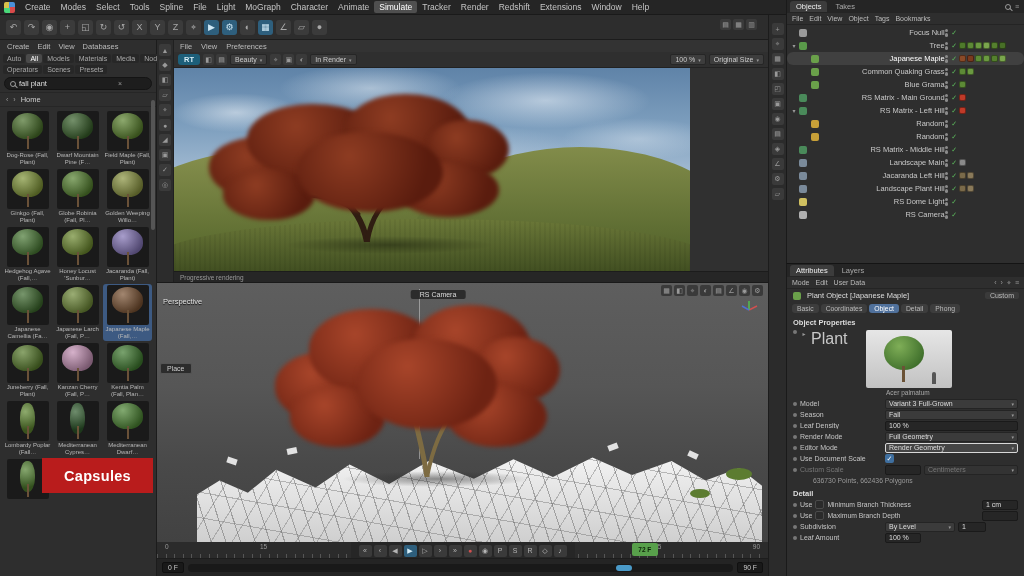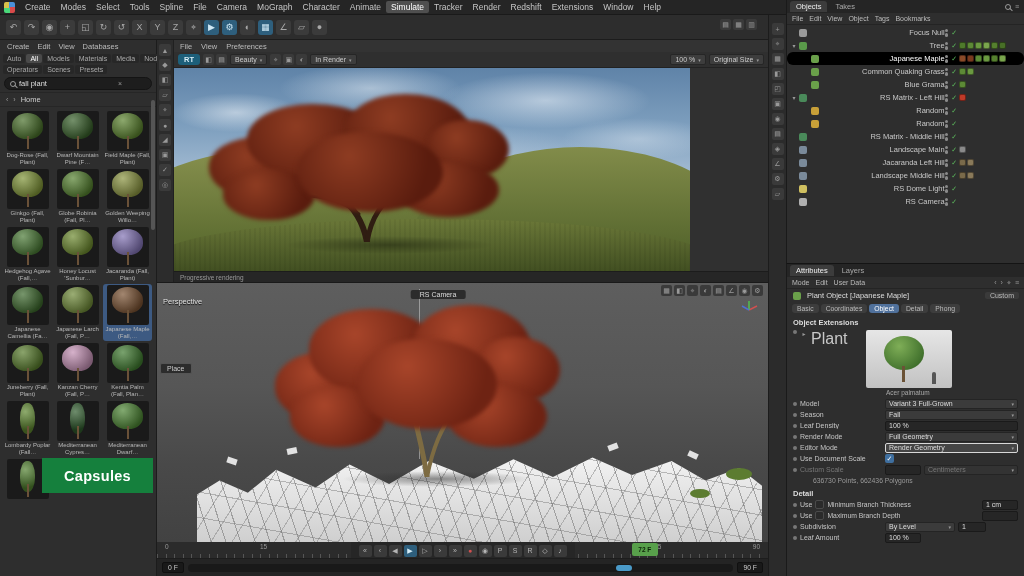--- a/index.html
+++ b/index.html
@@ -147,21 +147,21 @@
   .objects-panel{position:absolute;left:786px;top:0;width:238px;height:263px;background:#2e2e2e;
       z-index:6;border-left:1px solid #1a1a1a;display:flex;flex-direction:column;}
   .p-tabs{height:13px;display:flex;align-items:center;background:#252525;padding:0 3px;gap:2px;font-size:7.5px;}
   .p-tab{padding:1px 6px;border-radius:3px 3px 0 0;color:#a8a8a8;}
   .p-tab.active{background:#3c3c3c;color:#eee;}
   .p-tabs-right{margin-left:auto;display:flex;gap:4px;align-items:center;padding-right:2px;}
   .p-menu{height:12px;display:flex;gap:6px;align-items:center;padding:0 5px;font-size:7px;color:#bbb;
       border-bottom:1px solid #242424;}
   .op-tree{flex:1;overflow:hidden;padding-top:1px;}
   .orow{height:13px;display:flex;align-items:center;padding:0 3px;font-size:7.5px;color:#c8c8c8;}
-  .orow.selected{background:#000000;color:#fff;border-radius:6px;}
+  .orow.selected{background:#404040;color:#fff;border-radius:6px;}
   .orow.indented{padding-left:15px;}
   .tri{width:8px;color:#999;font-size:6px;text-align:center;flex:none;}
   .oicon{width:8px;height:8px;border-radius:2px;margin:0 3px 0 1px;flex:none;}
   .olabel{flex:1;overflow:hidden;white-space:nowrap;text-align:right;}
   .odots{display:flex;flex-direction:column;gap:1px;margin-right:3px;flex:none;}
   .odots i{width:3.5px;height:3.5px;border-radius:50%;background:#8a8a8a;display:block;}
   .ocheck{color:#5cb85c;font-size:7px;margin-right:2px;flex:none;}
   .ochips{width:62px;display:flex;gap:1px;overflow:hidden;flex:none;}
   .chip{width:7px;height:7px;border-radius:2px;display:inline-block;border:1px solid rgba(0,0,0,.4);flex:none;}
 
@@ -219,21 +219,21 @@
   .t-btn.active{background:#2e5f7d;color:#d5ecf7;}
   .t-btn.rec{color:#d05050;}
   .powerslider{position:absolute;left:0;right:0;bottom:0;height:17px;display:flex;align-items:center;
       gap:4px;padding:0 5px;background:#242424;}
   .frame-field{background:#191919;border:1px solid #101010;border-radius:2px;color:#ccc;
       font-size:6.8px;padding:1px 5px;white-space:nowrap;}
   .ps-track{flex:1;height:8px;background:#191919;border-radius:4px;position:relative;}
   .ps-marker{position:absolute;top:1px;height:6px;width:16px;border-radius:3px;background:#4a9ac8;}
 
   
-  .capsules-badge{position:absolute;left:42px;top:458px;width:111px;height:35px;background:#15803d;
+  .capsules-badge{position:absolute;left:42px;top:458px;width:111px;height:35px;background:#b91c1c;
       color:#fff;font-weight:bold;font-size:14.5px;display:flex;align-items:center;justify-content:center;
       z-index:8;letter-spacing:.3px;}
   .title-card{position:absolute;left:47px;top:505px;width:283px;height:33px;background:#fff;color:#141414;
       font-weight:bold;font-size:14.5px;display:flex;align-items:center;padding-left:12px;z-index:8;}
 </style>
 </head>
 <body>
 
 <div id="app">
 
@@ -245,21 +245,21 @@
       <span class="menu-item">Modes</span>
 
       <span class="menu-item">Select</span>
 
       <span class="menu-item">Tools</span>
 
       <span class="menu-item">Spline</span>
 
       <span class="menu-item">File</span>
 
-      <span class="menu-item">Camera</span>
+      <span class="menu-item">Light</span>
 
       <span class="menu-item">MoGraph</span>
 
       <span class="menu-item">Character</span>
 
       <span class="menu-item">Animate</span>
 
       <span class="menu-item active">Simulate</span>
 
       <span class="menu-item">Tracker</span>
@@ -789,20 +789,33 @@
           <span class="odots">
             <i></i>
             <i></i>
           </span>
           <span class="ocheck">✓</span>
           <span class="ochips">
             <span class="chip" style="background: rgb(93, 138, 54);"></span>
           </span>
         </div>
 
+        <div class="orow">
+          <span class="tri"></span>
+          <span class="oicon" style="background: rgb(74, 138, 90);"></span>
+          <span class="olabel">RS Matrix - Main Ground</span>
+          <span class="odots">
+            <i></i>
+            <i></i>
+          </span>
+          <span class="ocheck">✓</span>
+          <span class="ochips">
+            <span class="chip" style="background: rgb(192, 58, 40);"></span>
+          </span>
+        </div>
 
         <div class="orow">
           <span class="tri">▾</span>
           <span class="oicon" style="background: rgb(74, 138, 90);"></span>
           <span class="olabel">RS Matrix - Left Hill</span>
           <span class="odots">
             <i></i>
             <i></i>
           </span>
           <span class="ocheck">✓</span>
@@ -873,21 +886,21 @@
           <span class="ocheck">✓</span>
           <span class="ochips">
             <span class="chip" style="background: rgb(122, 106, 74);"></span>
             <span class="chip" style="background: rgb(138, 122, 90);"></span>
           </span>
         </div>
 
         <div class="orow">
           <span class="tri"></span>
           <span class="oicon" style="background: rgb(122, 138, 154);"></span>
-          <span class="olabel">Landscape Middle Hill</span>
+          <span class="olabel">Landscape Plant Hill</span>
           <span class="odots">
             <i></i>
             <i></i>
           </span>
           <span class="ocheck">✓</span>
           <span class="ochips">
             <span class="chip" style="background: rgb(122, 106, 74);"></span>
             <span class="chip" style="background: rgb(138, 122, 90);"></span>
           </span>
         </div>
@@ -950,21 +963,21 @@
 
         <span class="ap-chip">Coordinates</span>
 
         <span class="ap-chip active">Object</span>
 
         <span class="ap-chip">Detail</span>
 
         <span class="ap-chip">Phong</span>
 
     </div>
-    <div class="ap-section">Object Extensions</div>
+    <div class="ap-section">Object Properties</div>
 
     <div class="plant-row">
       <span class="pdot"></span>
       <span class="tri">▸</span>
       <span class="af-label" style="width:52px;">Plant</span>
       <span class="plant-preview">
         <i class="pp-tree"></i>
         <i class="pp-trunk"></i>
         <i class="pp-person"></i>
       </span>

